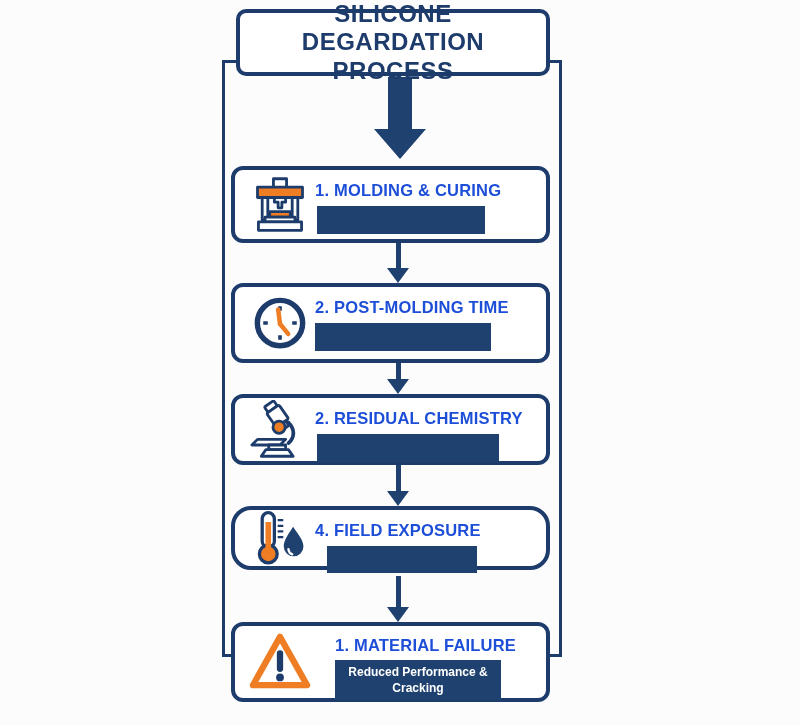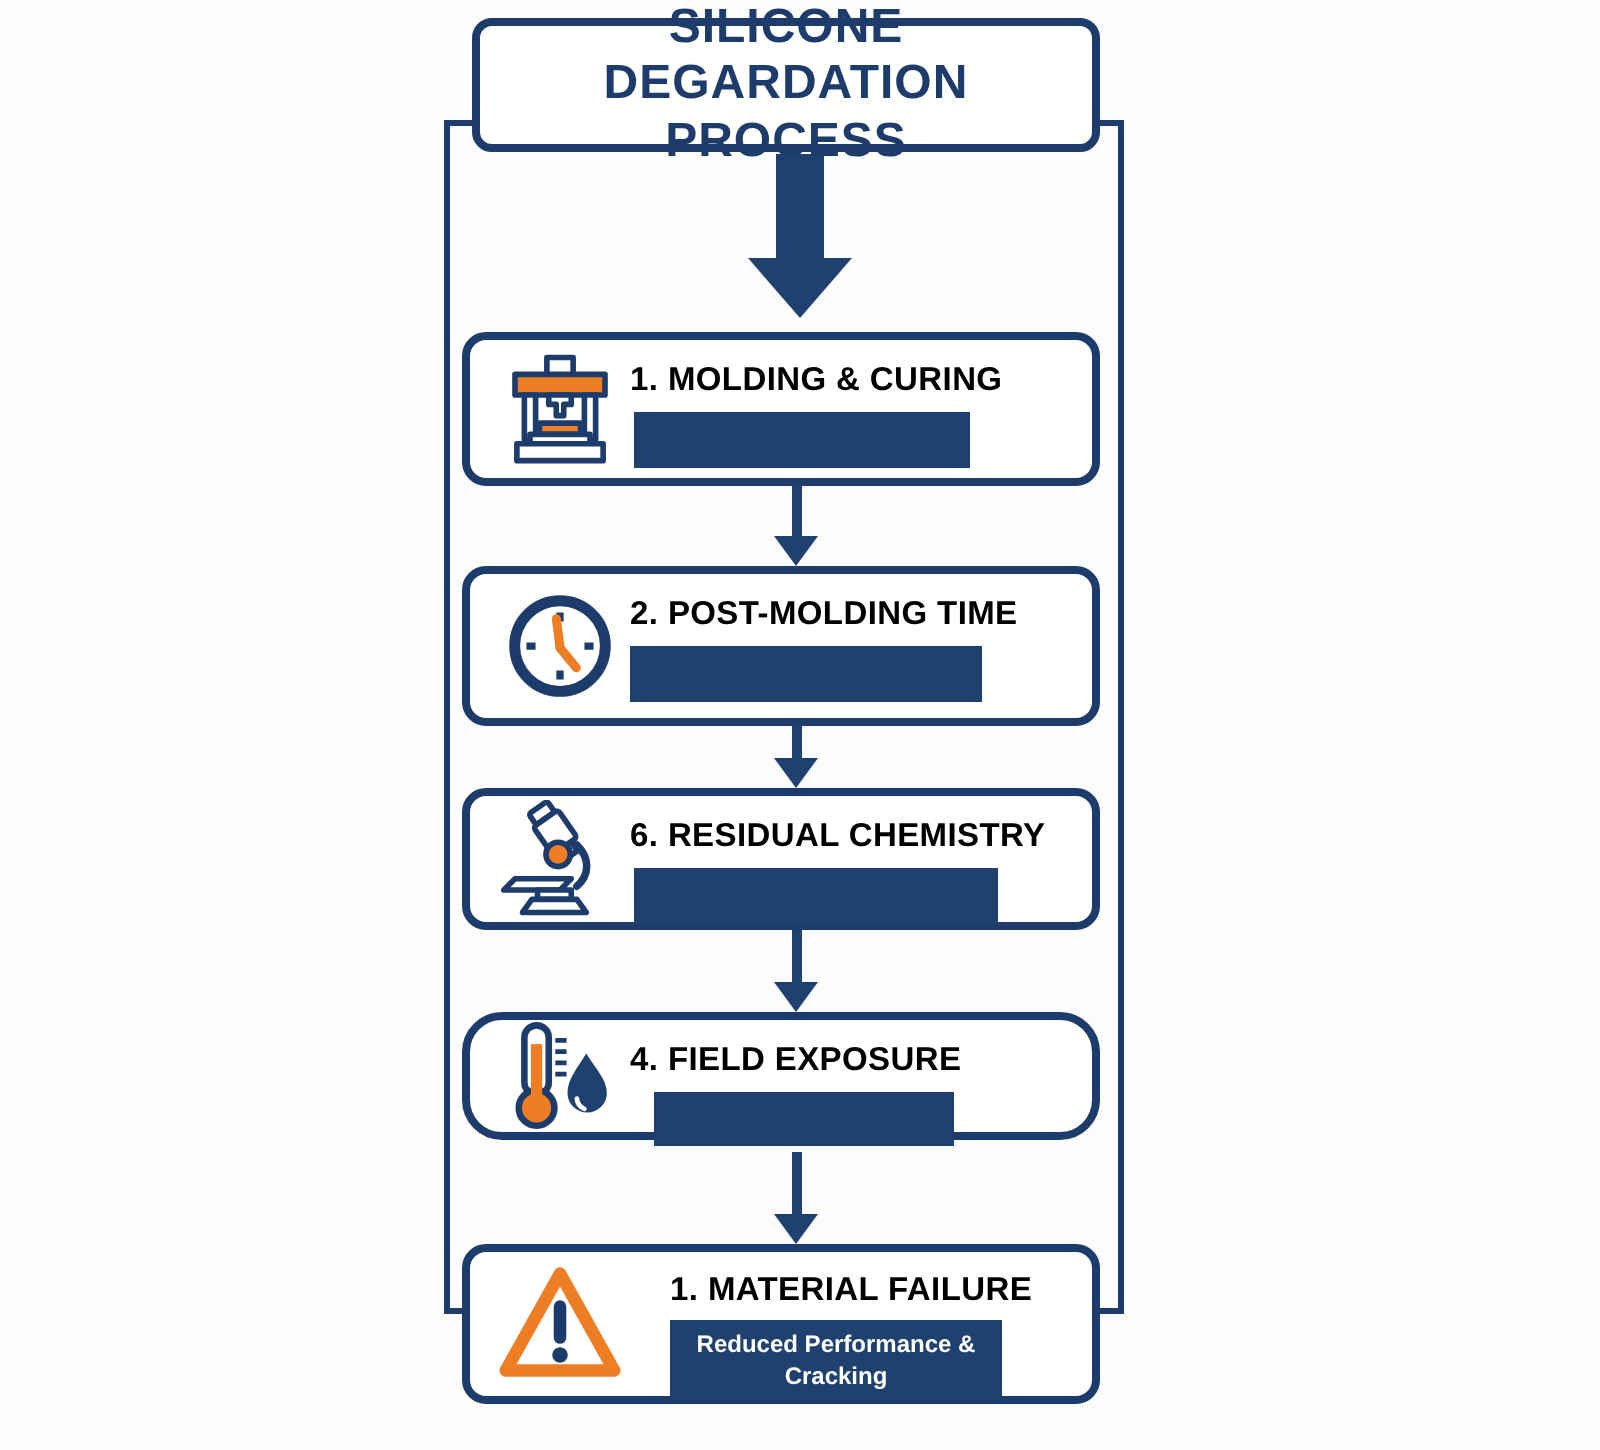--- a/index.html
+++ b/index.html
@@ -35,21 +35,21 @@
   .step-3{top:394px;height:71px;}
   .step-4{top:506px;height:64px;border-radius:20px;}
   .step-5{top:622px;height:80px;}
   .icon{
     position:absolute;left:12px;top:50%;transform:translateY(-50%);
     width:66px;height:66px;display:flex;align-items:center;justify-content:center;
   }
   .content{position:absolute;left:80px;top:11px;}
   .step-5 .content{left:100px;top:10px;}
   .step-label{
-    font-size:16.5px;font-weight:700;color:#000000;letter-spacing:.2px;white-space:nowrap;
+    font-size:16.5px;font-weight:700;color:#1d4ed8;letter-spacing:.2px;white-space:nowrap;
   }
   .redacted-bar{background:#1f4170;height:28px;margin-top:6px;}
   .step-1 .redacted-bar{width:168px;margin-left:2px;}
   .step-2 .redacted-bar{width:176px;margin-left:0;}
   .step-3 .redacted-bar{width:182px;margin-left:2px;}
   .step-4 .redacted-bar{width:150px;margin-left:12px;height:27px;}
   .sub-bar{
     background:#1f4170;color:#fff;width:166px;box-sizing:border-box;
     margin-top:5px;padding:4px 10px;text-align:center;
     font-size:12px;line-height:1.35;font-weight:700;
@@ -141,21 +141,21 @@
           </g>
           <path d="M41 24 c7 7 7 16 0 22" fill="none" stroke-width="4"></path>
           <circle cx="31" cy="29" r="6.5" fill="#ee7d23"></circle>
           <path d="M8 42 h30 l-6 6 H2 z"></path>
           <rect x="20" y="48" width="18" height="5"></rect>
           <path d="M12 60 l5 -7 h24 l5 7 z"></path>
         </g>
       </svg>
     </span>
     <div class="content">
-      <div class="step-label">6. RESIDUAL CHEMISTRY</div>
+      <div class="step-label">2. RESIDUAL CHEMISTRY</div>
       <div class="redacted-bar"></div>
     </div>
   </div>
 
   <div class="connector connector-3">
     <div class="line"></div>
       <div class="head"></div>
   </div>
 
   <div class="step step-4">

